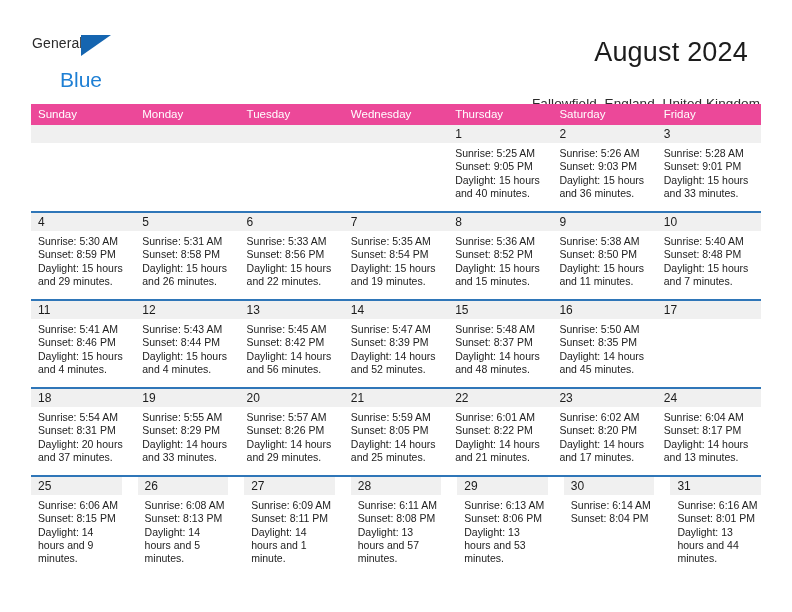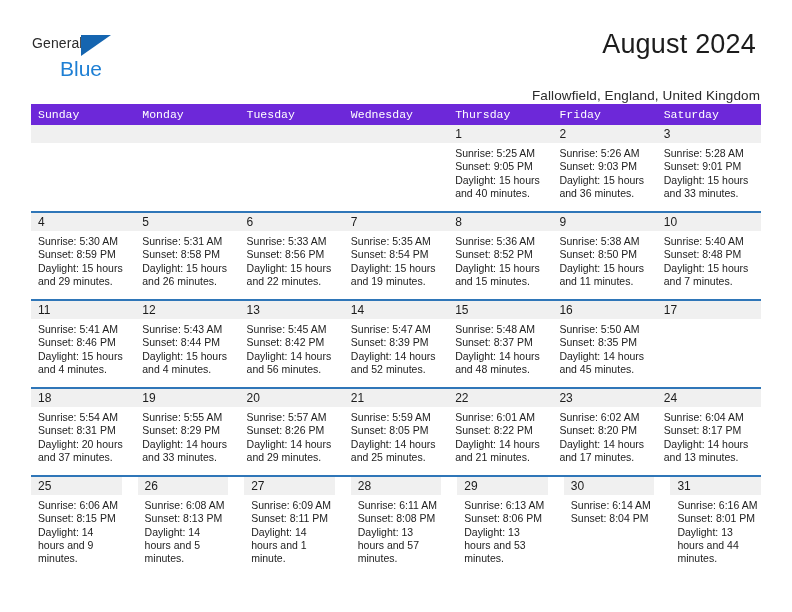--- a/index.html
+++ b/index.html
@@ -54,55 +54,54 @@
     border-bottom: 21px solid transparent;
     vertical-align: top;
     margin-left: -2px;
     margin-top: 1px;
   }
   .logo-blue {
     display: block;
     font-size: 21px;
     color: #1e7fd4;
     line-height: 1;
-    margin-top: 2px;
+    margin-top: 13px;
     margin-left: 28px;
   }
   .titlewrap {
     text-align: right;
     padding-top: 0px;
   }
   .cal-title {
     font-size: 27px;
     font-weight: normal;
     color: #1c1c1c;
     line-height: 1.1;
-    margin: 4px;
+    margin: 12px;
     letter-spacing: .2px;
   }
   .cal-subtitle {
     font-size: 13.5px;
     color: #2a2a2a;
     margin-top: 28px;
     letter-spacing: .1px;
   }
 
   
   .calendar {
     position: absolute;
     left: 31px;
     top: 104px;
     width: 730px;
   }
   .weekdays {
     display: grid;
     grid-template-columns: repeat(7, 1fr);
-    background: #6d28d9;
+    background: #ec4899;
     height: 21px;
-    font-family: Liberation Mono, monospace;
   }
   .weekday {
     color: #ffffff;
     font-size: 11.5px;
     line-height: 21px;
     padding-left: 7px;
     box-sizing: border-box;
     white-space: nowrap;
     overflow: hidden;
   }
@@ -160,22 +159,22 @@
 
   </div>
 
   <div class="calendar">
     <div class="weekdays" id="weekday-row">
         <div class="weekday">Sunday</div>
         <div class="weekday">Monday</div>
         <div class="weekday">Tuesday</div>
         <div class="weekday">Wednesday</div>
         <div class="weekday">Thursday</div>
+        <div class="weekday">Saturday</div>
         <div class="weekday">Friday</div>
-        <div class="weekday">Saturday</div>
       </div>
     <div id="weeks-container">
         <div class="week">
           <div class="day empty">
             <div class="day-num"></div>
           </div>
           <div class="day empty">
             <div class="day-num"></div>
           </div>
           <div class="day empty">

